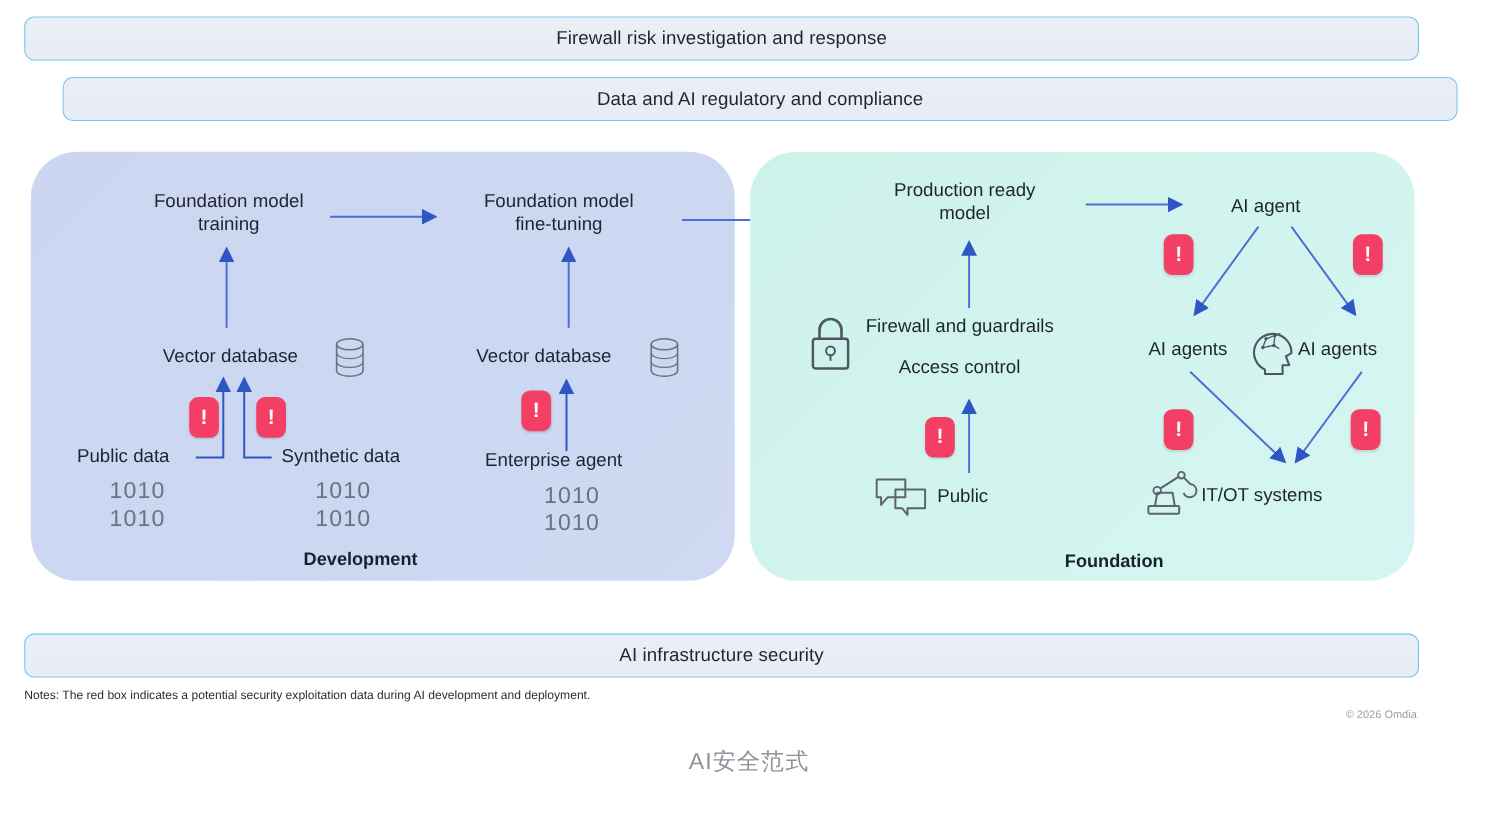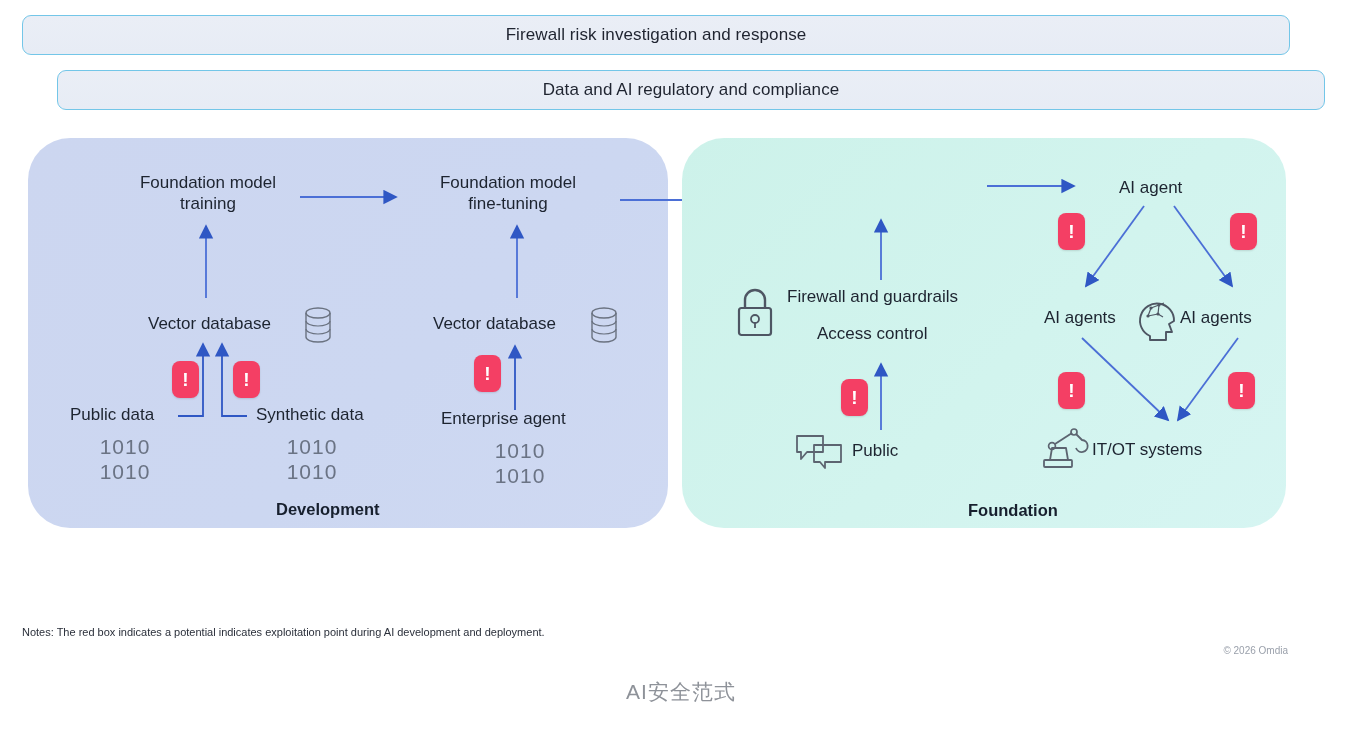--- a/index.html
+++ b/index.html
@@ -106,20 +106,23 @@
 <body>
 
 <div class="canvas">
 
   <div class="band" id="band-security">
     <span>Firewall risk investigation and response</span>
   </div>
   <div class="band" id="band-compliance">
     <span>Data and AI regulatory and compliance</span>
   </div>
+  <div class="band" id="band-infra">
+    <span>AI infrastructure security</span>
+  </div>
 
   <div class="panel" id="panel-development"></div>
 
   <svg class="icon" style="left:28px; top:138px; width:640px; height:390px;">
     <defs>
       <marker id="ah-dev" markerWidth="9" markerHeight="9" refX="7" refY="4" orient="auto">
         <path d="M0,0 L8,4 L0,8 z" fill="#2f57c4"></path>
       </marker>
     </defs>
 
@@ -220,20 +223,24 @@
 
     <line x1="462" y1="68" x2="404" y2="148" stroke="#4b6fd6" stroke-width="1.8" marker-end="url(#ah-prod)"></line>
 
     <line x1="492" y1="68" x2="550" y2="148" stroke="#4b6fd6" stroke-width="1.8" marker-end="url(#ah-prod)"></line>
 
     <line x1="400" y1="200" x2="486" y2="282" stroke="#4b6fd6" stroke-width="1.8" marker-end="url(#ah-prod)"></line>
 
     <line x1="556" y1="200" x2="496" y2="282" stroke="#4b6fd6" stroke-width="1.8" marker-end="url(#ah-prod)"></line>
   </svg>
 
+  <div class="node center two-line" style="left:790px; top:162px; width:174px;">
+    <span style="white-space:pre-line">Production ready
+model</span>
+  </div>
 
   <div class="node" style="left:787px; top:286px;">
     <span>Firewall and guardrails</span>
   </div>
   <div class="node" style="left:817px; top:323px;">
     <span>Access control</span>
   </div>
   <div class="node" style="left:852px; top:440px;">
     <span>Public</span>
   </div>
@@ -293,17 +300,17 @@
   <div class="warn" style="left:841px; top:379px;">
     <span>!</span>
   </div>
   <div class="warn" style="left:1058px; top:372px;">
     <span>!</span>
   </div>
   <div class="warn" style="left:1228px; top:372px;">
     <span>!</span>
   </div>
 
-  <div id="notes">Notes: The red box indicates a potential indicates exploitation point during AI development and deployment.</div>
+  <div id="notes">Notes: The red box indicates a potential security exploitation data during AI development and deployment.</div>
   <div id="copyright">© 2026 Omdia</div>
   <div id="caption">AI安全范式</div>
 
 </div>
 
 </body></html>

